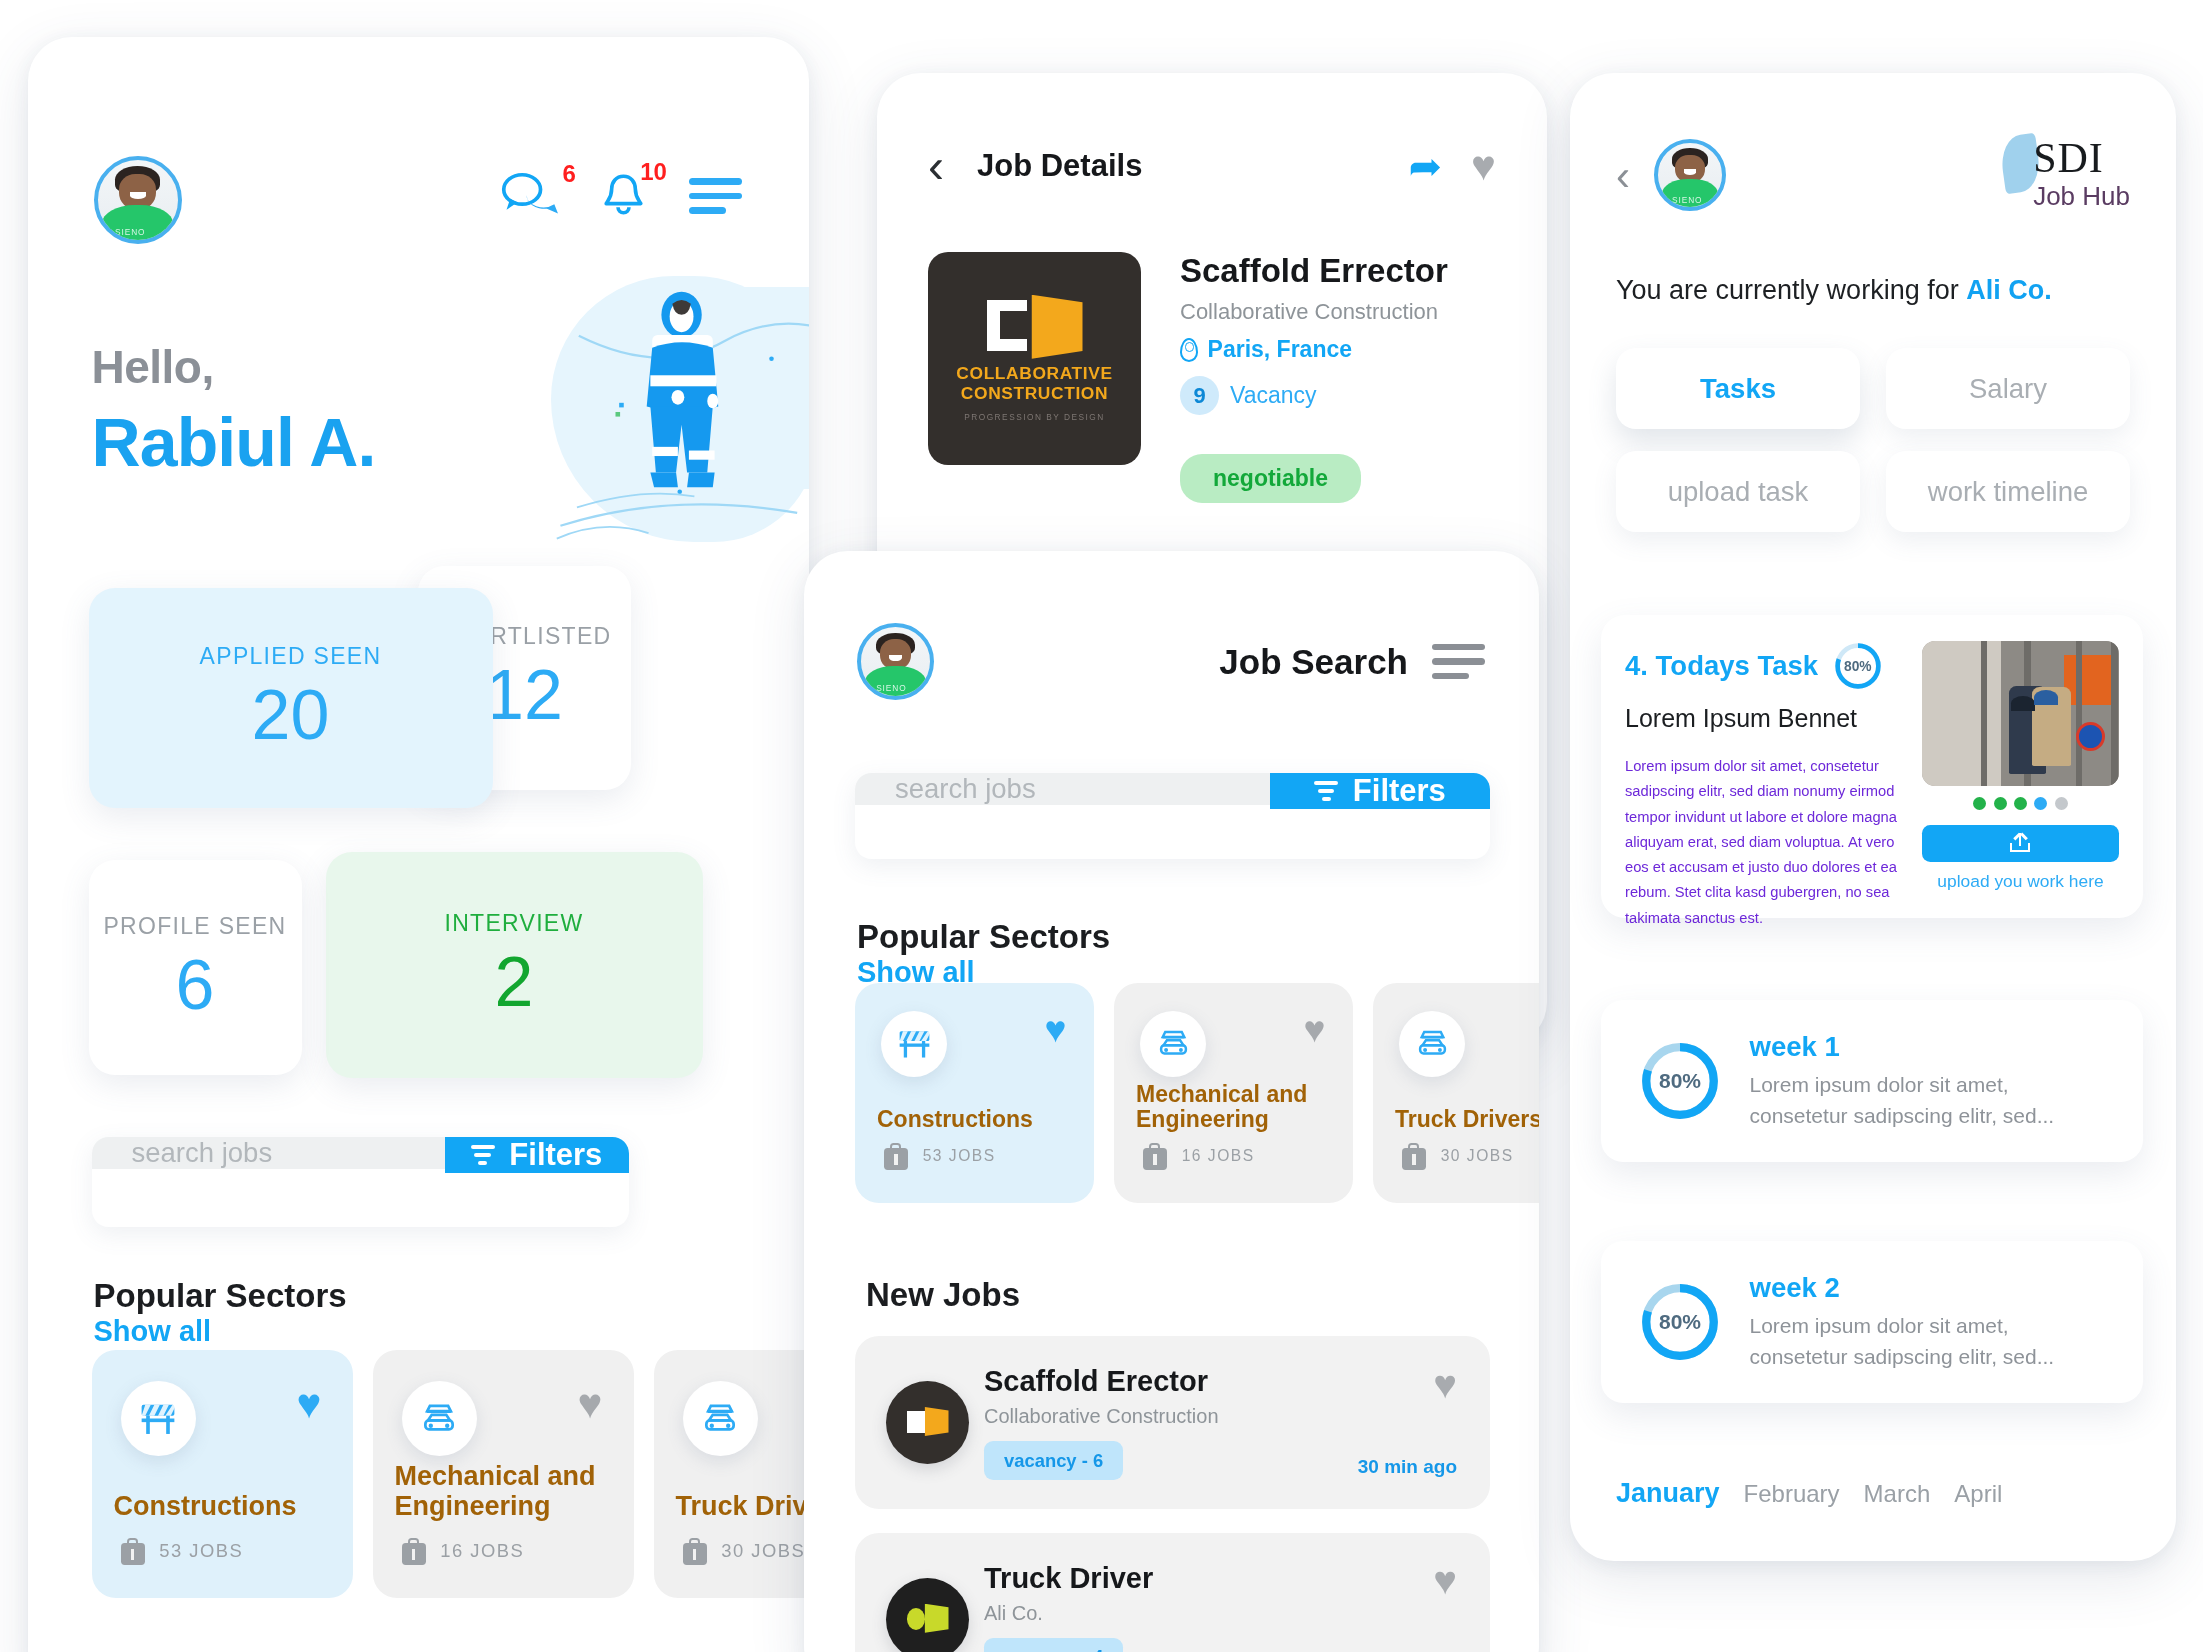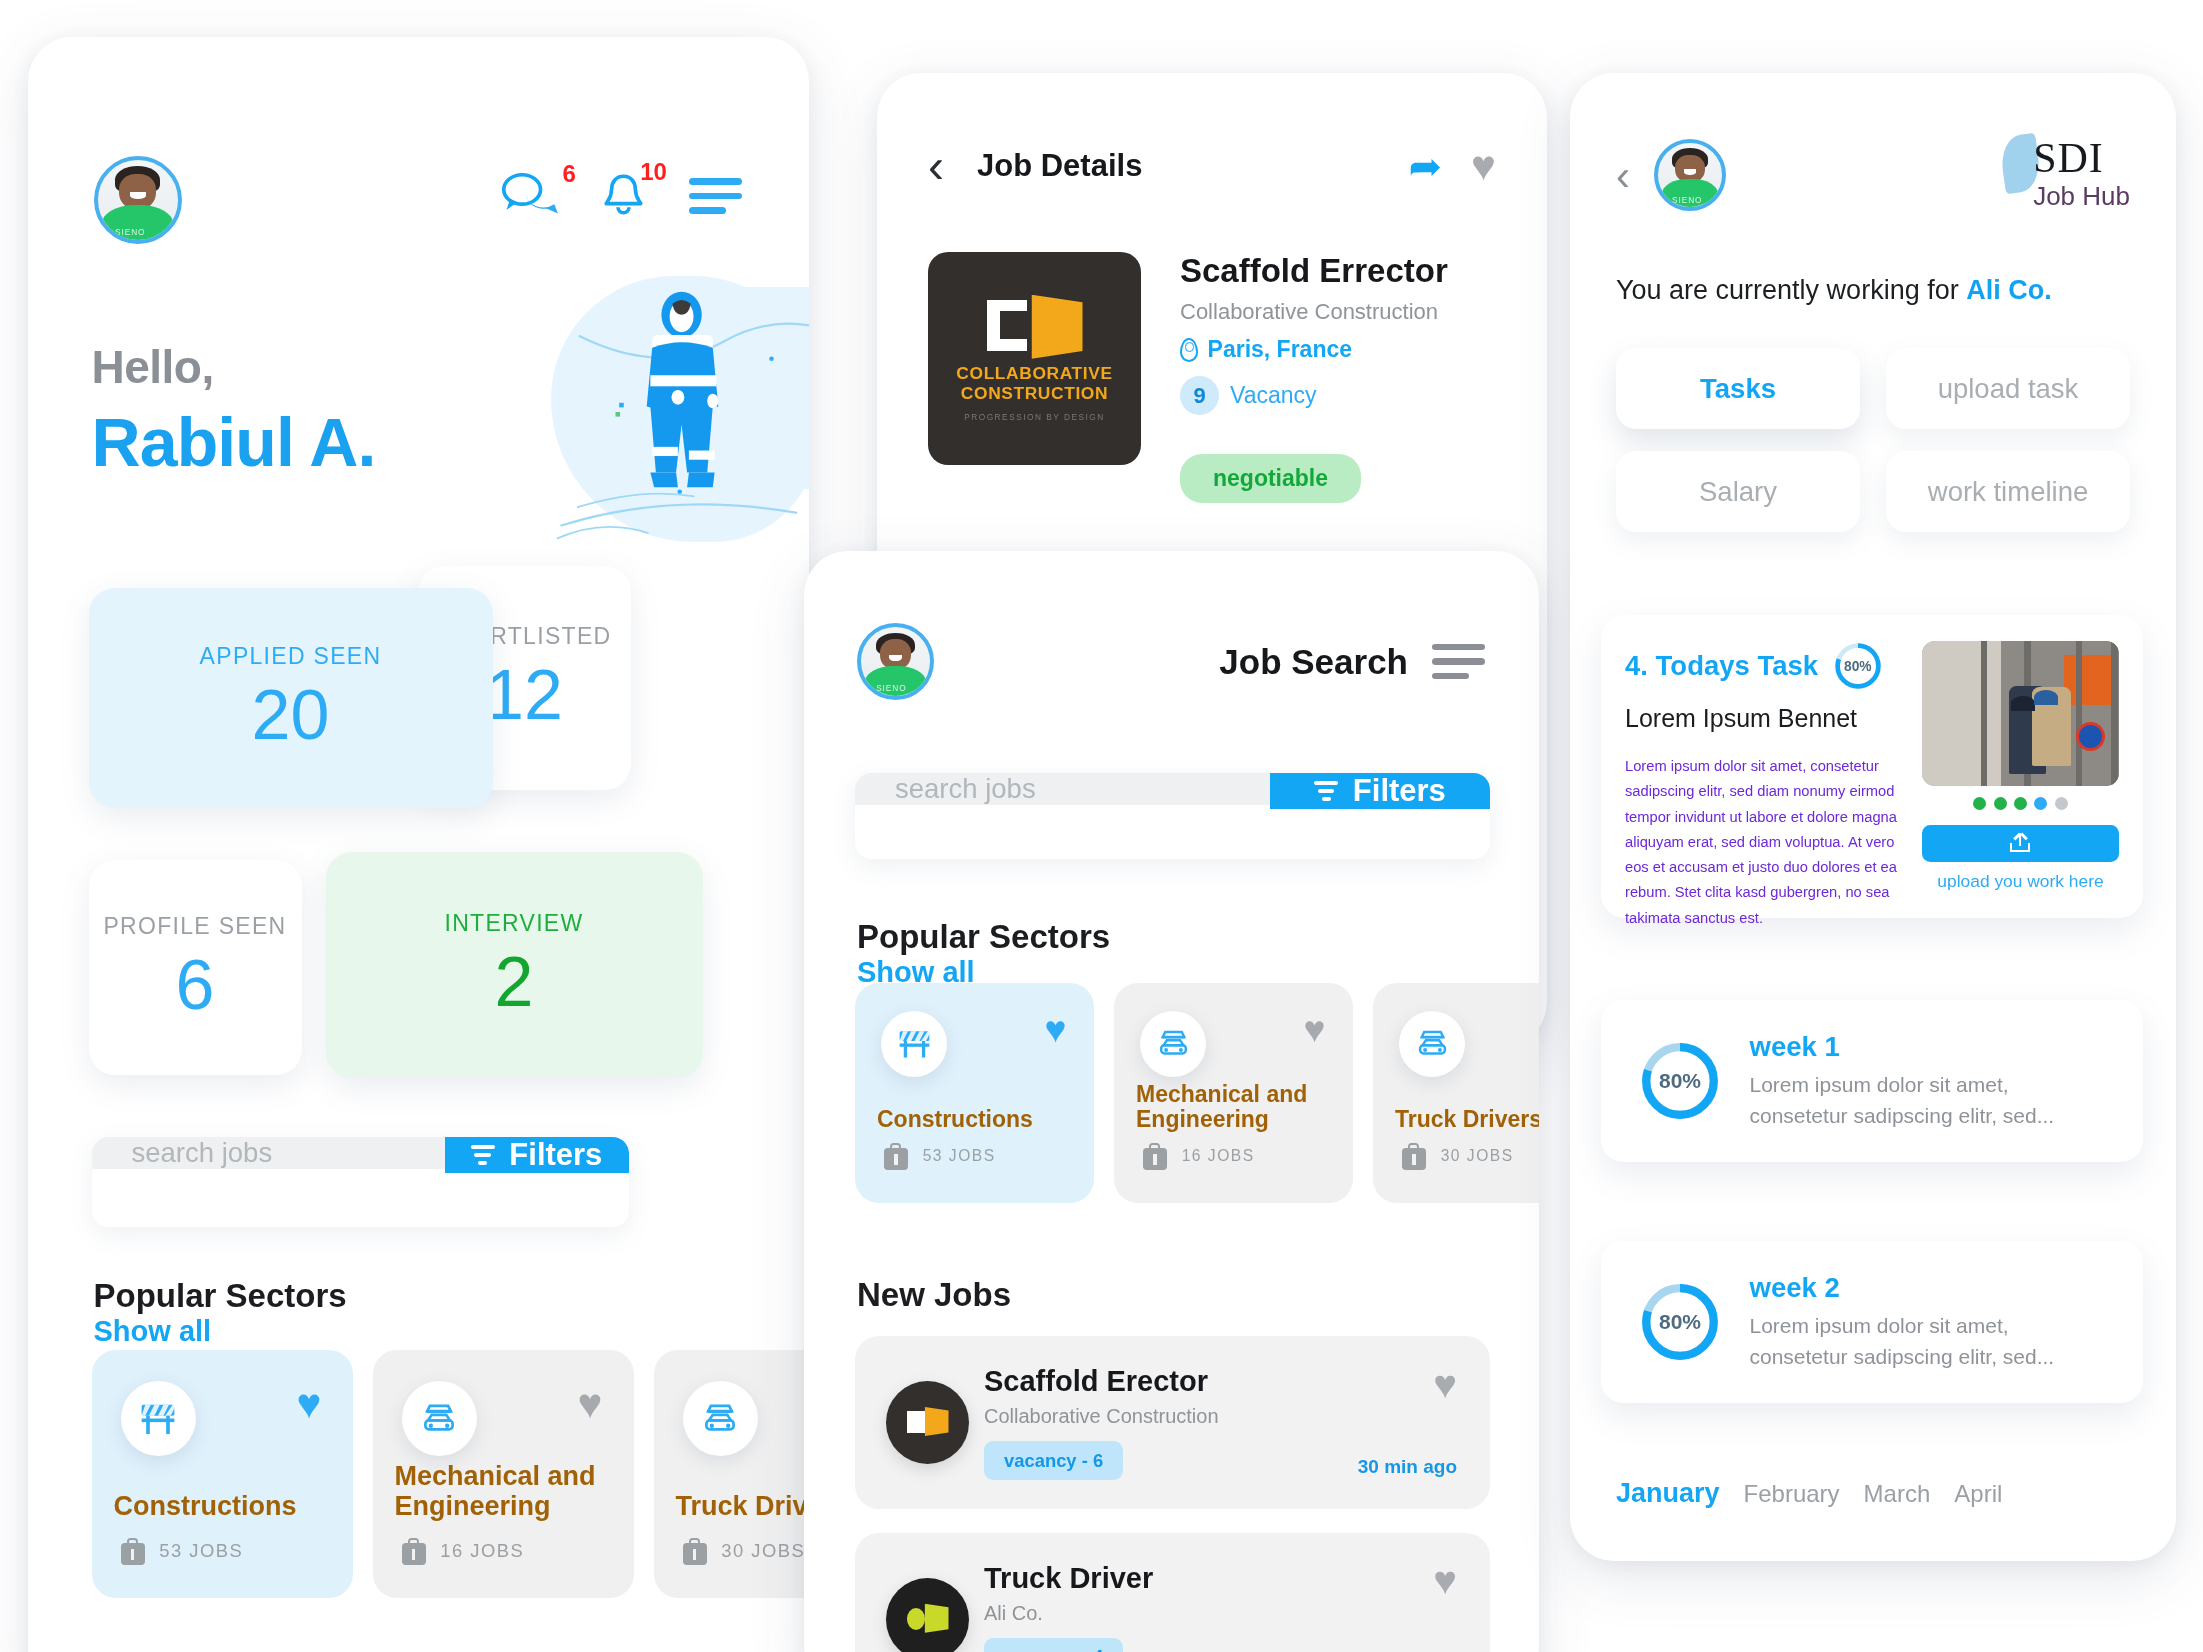--- a/index.html
+++ b/index.html
@@ -171,21 +171,21 @@
   #js-search .filters { width:220px; font-size:31px; margin-left:-44px; }
 
   #js-sec-head { left:53px; top:367px; width:628px; }
   #js-sectors { left:51px; top:432px; }
   #js-sectors .sector { width:239px; height:220px; padding:27.5px 26px; }
   #js-sectors .sector .circ { width:66px; height:66px; }
   #js-sectors .sector .nm { font-size:23px; bottom:70px; width:184px; }
   #js-sectors .sector .heart { font-size:37px; right:27.5px; top:27.5px; }
   #js-sectors .sector .jobs .cnt { font-size:15.6px; }
 
-  #js-newjobs-head { left:53px; top:725px; width:628px; }
+  #js-newjobs-head { left:62px; top:725px; width:628px; }
 
   .joblist { position:absolute; left:51px; top:785px; width:635px; display:flex; flex-direction:column; gap:24px; }
   .jobcard { background:#f2f2f2; border-radius:24px; padding:29px 31px; position:relative; display:flex; gap:15px; align-items:center; min-height:138px; }
   .jobcard .ava { width:83px; height:83px; border-radius:50%; background:#332f2c; display:flex; align-items:center; justify-content:center; flex:0 0 auto; box-shadow:0 5.5px 14.7px rgba(70,80,95,0.18); }
   .jobcard .ava .mini { width:42px; height:31px; position:relative; }
   .jobcard .ava .mini .tri { position:absolute; right:0; top:0; width:27.5px; height:29px; background:#f3a81c; clip-path: polygon(14% 0,100% 12%,100% 88%,14% 100%); }
   .jobcard .ava .mini .sq { position:absolute; left:0; top:3.7px; width:18.4px; height:22px; background:#fff; }
   .jobcard .ava.green { background:#1f1f1f; }
   .jobcard .ava.green .mini .tri { background:#c8d92a; }
   .jobcard .ava.green .mini .sq { background:#c8d92a; border-radius:50%; }
@@ -658,22 +658,22 @@
         </div>
       </div>
     </div>
 
     <div class="wk-working">
       <span>You are currently working for </span><b>Ali Co.</b>
     </div>
 
     <div class="wk-tabs">
       <div class="wk-tab sel">Tasks</div>
+      <div class="wk-tab">Salary</div>
       <div class="wk-tab">upload task</div>
-      <div class="wk-tab">Salary</div>
       <div class="wk-tab">work timeline</div>
     </div>
 
     <div class="task-card">
       <div class="task-left">
         <div class="task-head">
           <div class="t">4. Todays Task</div>
           <div class="ring">
             <svg width="50" height="50" viewBox="0 0 54 54">
               <circle cx="27" cy="27" r="22" fill="none" stroke="#cfe8f7" stroke-width="5"></circle>

